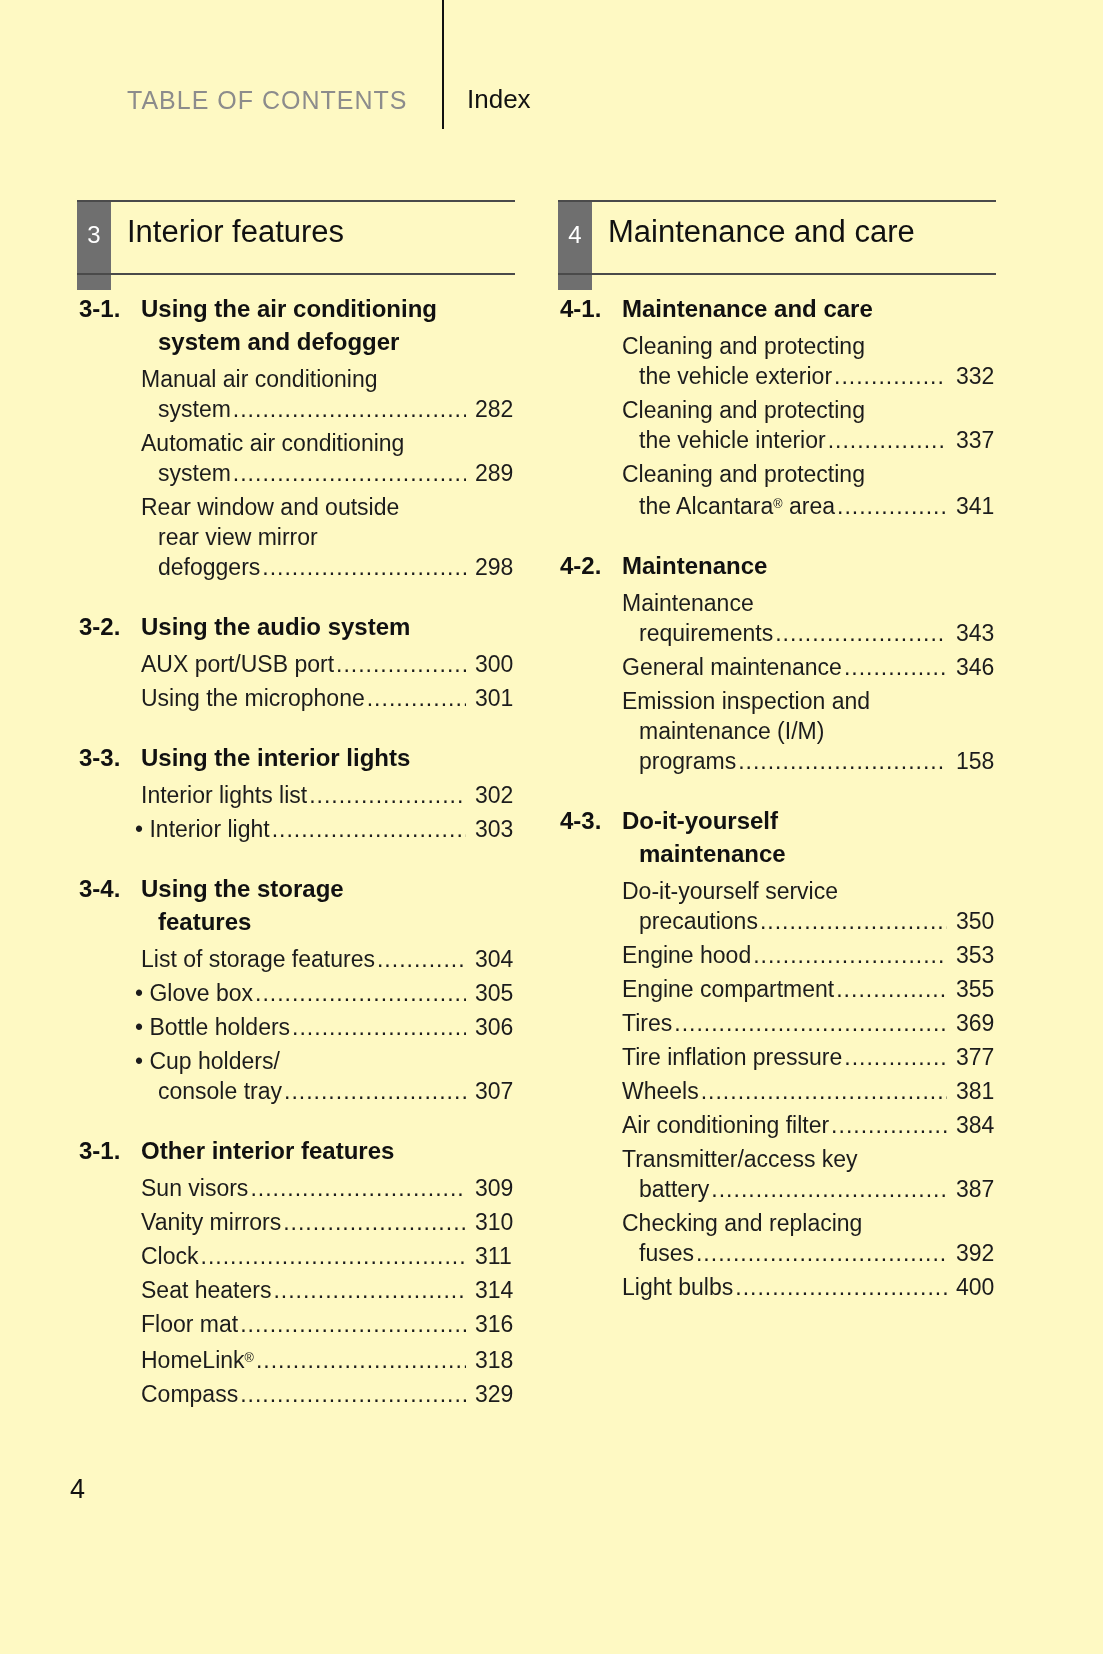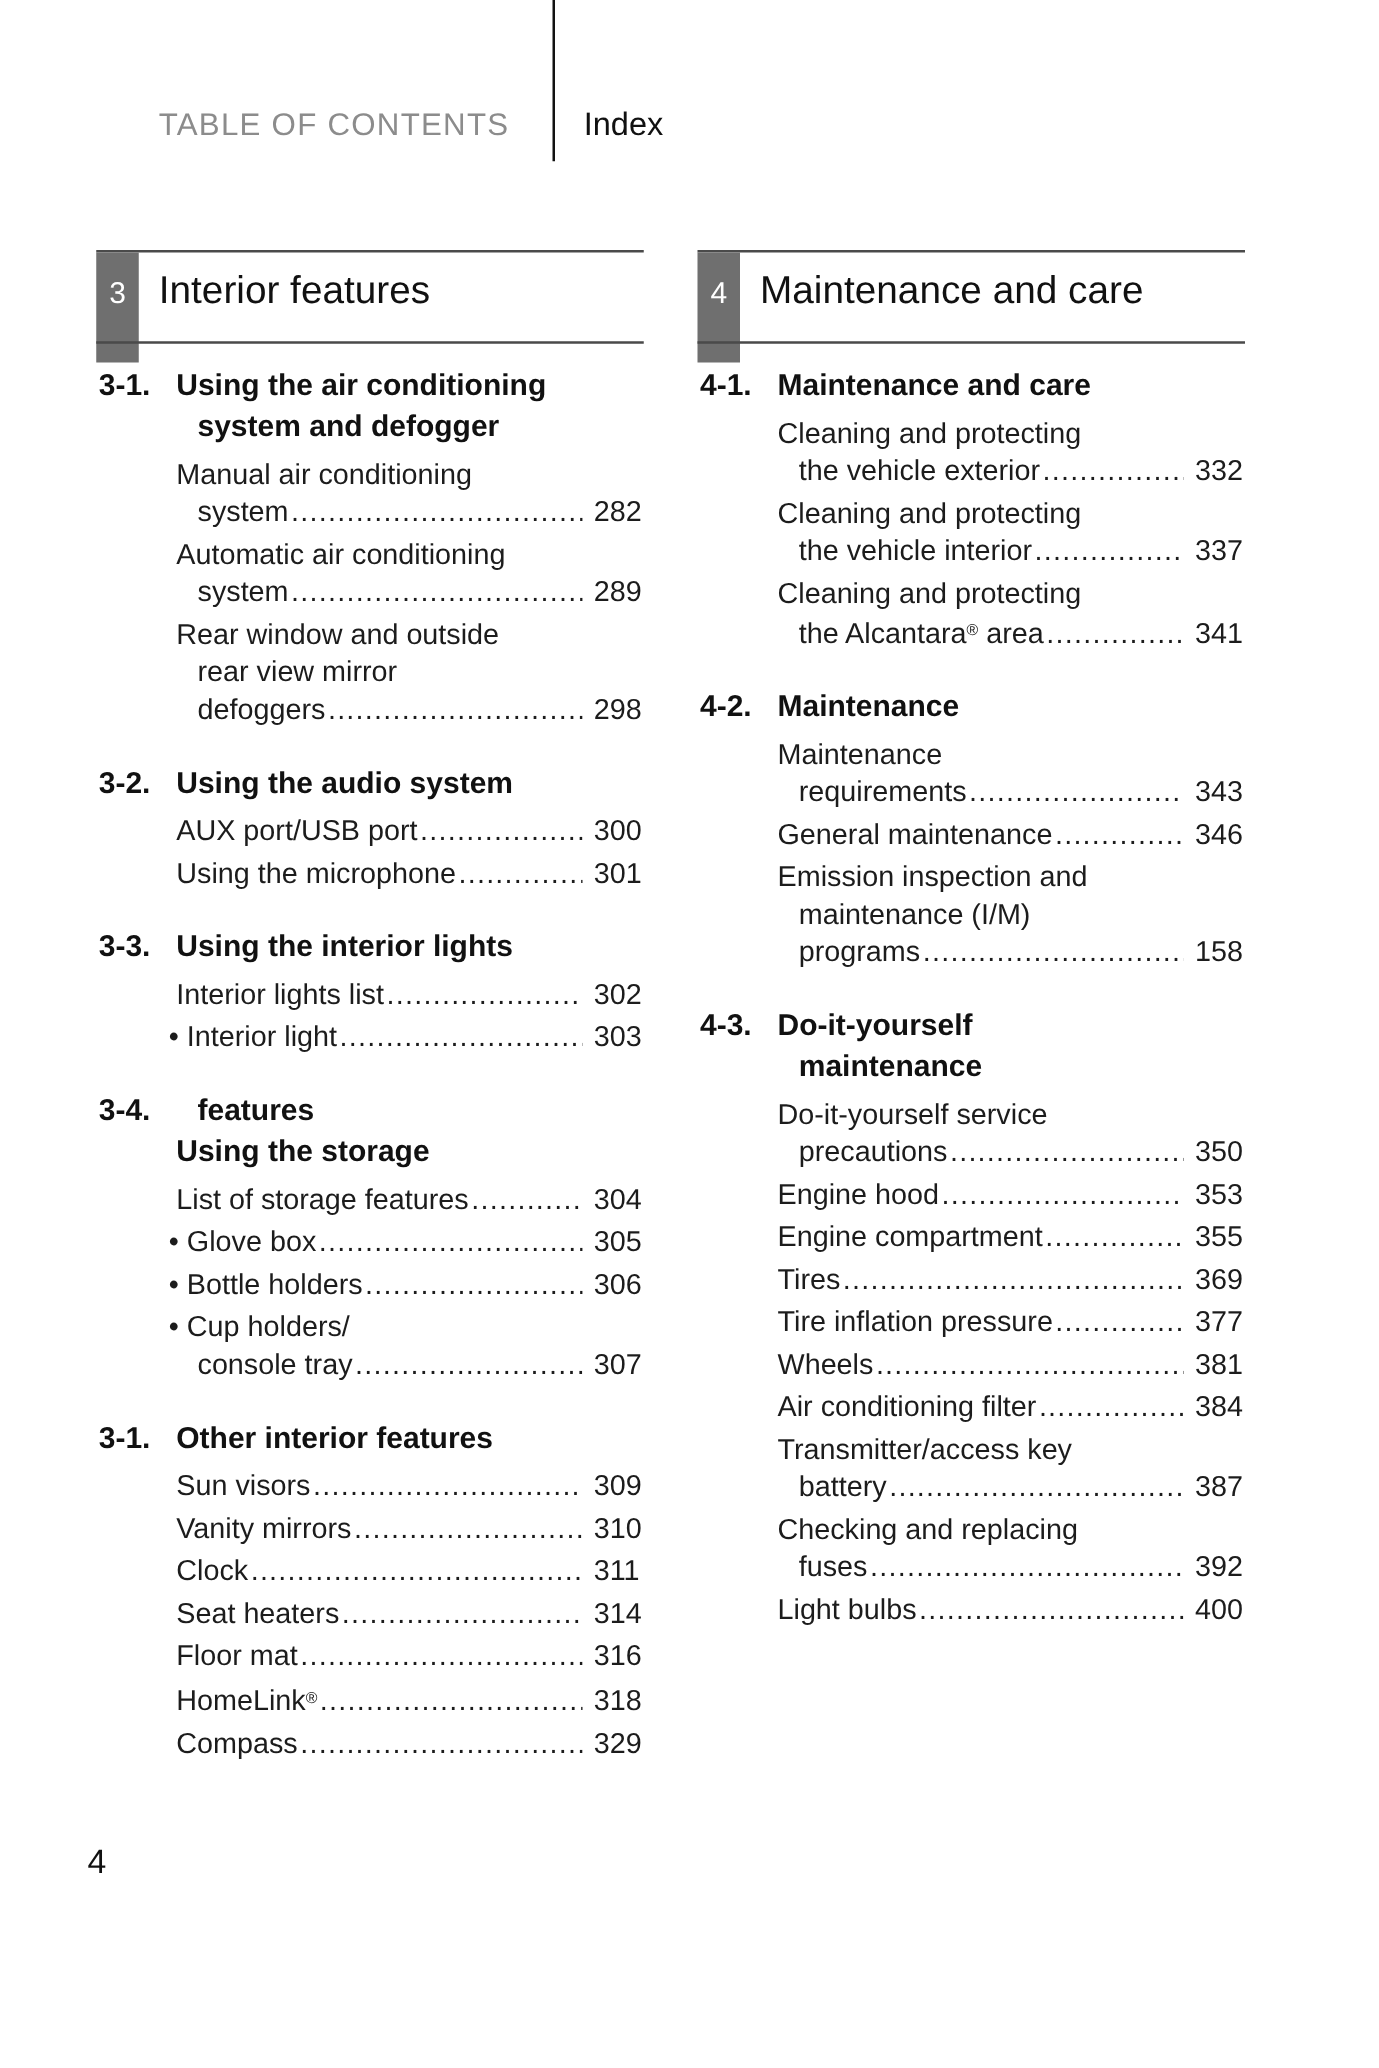--- a/index.html
+++ b/index.html
@@ -1,20 +1,20 @@
 <!DOCTYPE html>
 <html><head>
 <meta charset="utf-8">
 <style>
   html,body { margin:0; padding:0; background:#e8e8e8; }
   .page {
     position: relative;
     width: 1103px; height: 1654px;
     margin: 0 auto;
-    background: #ffffff;
+    background: #fef9c3;
     font-family: "Liberation Sans", sans-serif;
     color: #1c1c1c;
     overflow: hidden;
   }
   
   .rh-title {
     position: absolute; left: 127px; top: 86px;
     font-size: 25px; letter-spacing: 1px;
     color: var(--header-gray, #8c8c8c);
     white-space: nowrap;
@@ -181,22 +181,22 @@
                 <span class="bullet">• </span>
                 <span class="txt">Interior light</span>
                 <span class="leader"></span>
                 <span class="pg">303</span>
               </div>
             </div>
           </div>
           <div class="sub">
             <div class="sub-title">
               <span class="sub-num">3-4.</span>
+              <div class="tl">Using the storage</div>
               <div class="tl cont">features</div>
-              <div class="tl">Using the storage</div>
             </div>
             <div class="entry">
               <div class="eline">
                 <span class="txt">List of storage features</span>
                 <span class="leader"></span>
                 <span class="pg">304</span>
               </div>
             </div>
             <div class="entry">
               <div class="eline">

